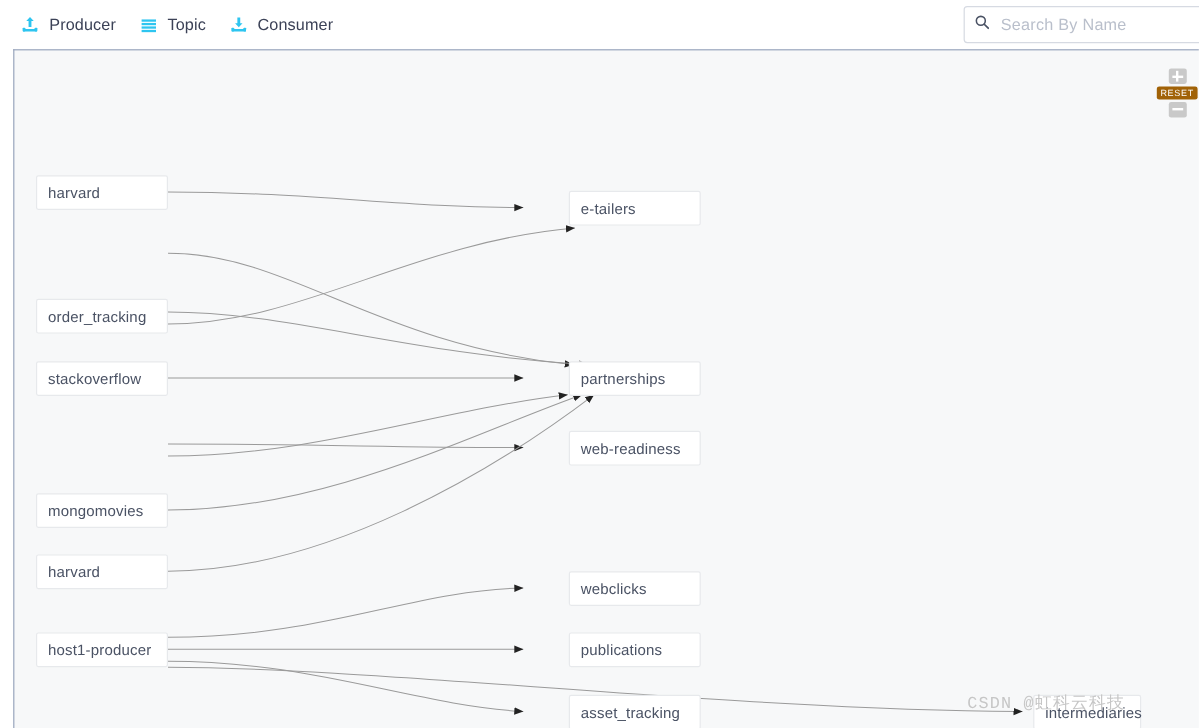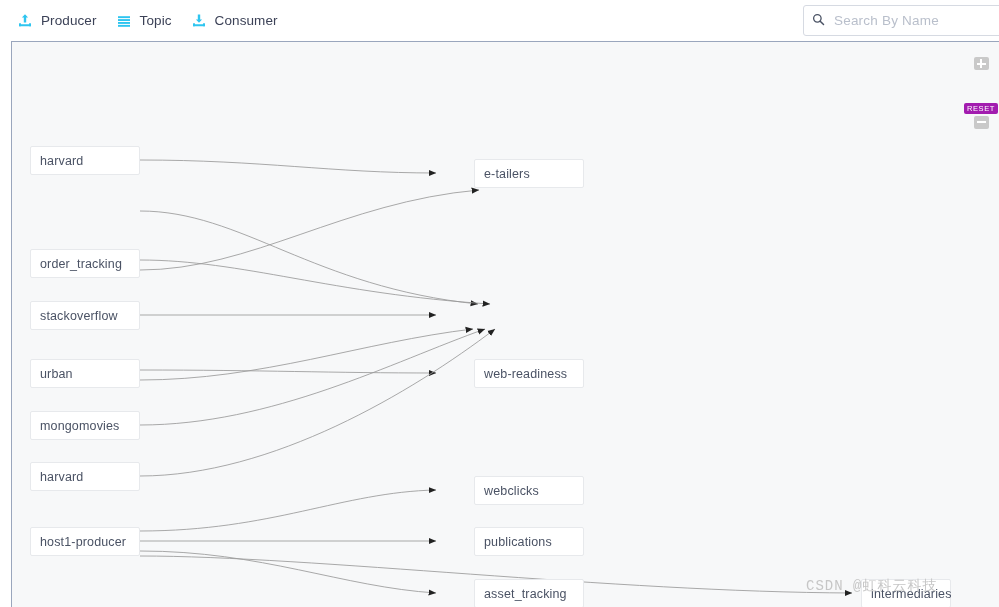--- a/index.html
+++ b/index.html
@@ -131,30 +131,29 @@
     background: #fff;
   }
   .zbtn.plus::after {
     content: "";
     position: absolute;
     left: 6.5px; top: 2px;
     width: 2px; height: 9px;
     background: #fff;
   }
   #zreset {
-    background: #a21caf;
+    background: #a16207;
     color: #ffffff;
     font-size: 7.5px;
     letter-spacing: .6px;
     padding: 1.5px 3px;
     border-radius: 2px;
     font-family: "Liberation Sans", sans-serif;
     cursor: pointer;
     line-height: 1;
-    margin-top: 31px;
   }
 
   
   #watermark {
     position: absolute;
     left: 806px; top: 577px;
     font-size: 14px;
     color: #c6c6c6;
     letter-spacing: 1px;
     white-space: nowrap;
@@ -265,36 +264,36 @@
 
   <div class="node left" style="top:104px">
     <span class="node-label">harvard</span>
   </div>
   <div class="node left" style="top:207px">
     <span class="node-label">order_tracking</span>
   </div>
   <div class="node left" style="top:259px">
     <span class="node-label">stackoverflow</span>
   </div>
-  <div class="node left" style="top:317px">
-    <span class="node-label">urban</span>
-  </div>
   <div class="node left" style="top:369px">
     <span class="node-label">mongomovies</span>
   </div>
   <div class="node left" style="top:420px">
     <span class="node-label">harvard</span>
   </div>
   <div class="node left" style="top:485px">
     <span class="node-label">host1-producer</span>
   </div>
 
   <div class="node right" style="top:117px">
     <span class="node-label">e-tailers</span>
   </div>
+  <div class="node right" style="top:259px">
+    <span class="node-label">partnerships</span>
+  </div>
   <div class="node right" style="top:317px">
     <span class="node-label">web-readiness</span>
   </div>
   <div class="node right" style="top:434px">
     <span class="node-label">webclicks</span>
   </div>
   <div class="node right" style="top:485px">
     <span class="node-label">publications</span>
   </div>
   <div class="node right" style="top:537px">

